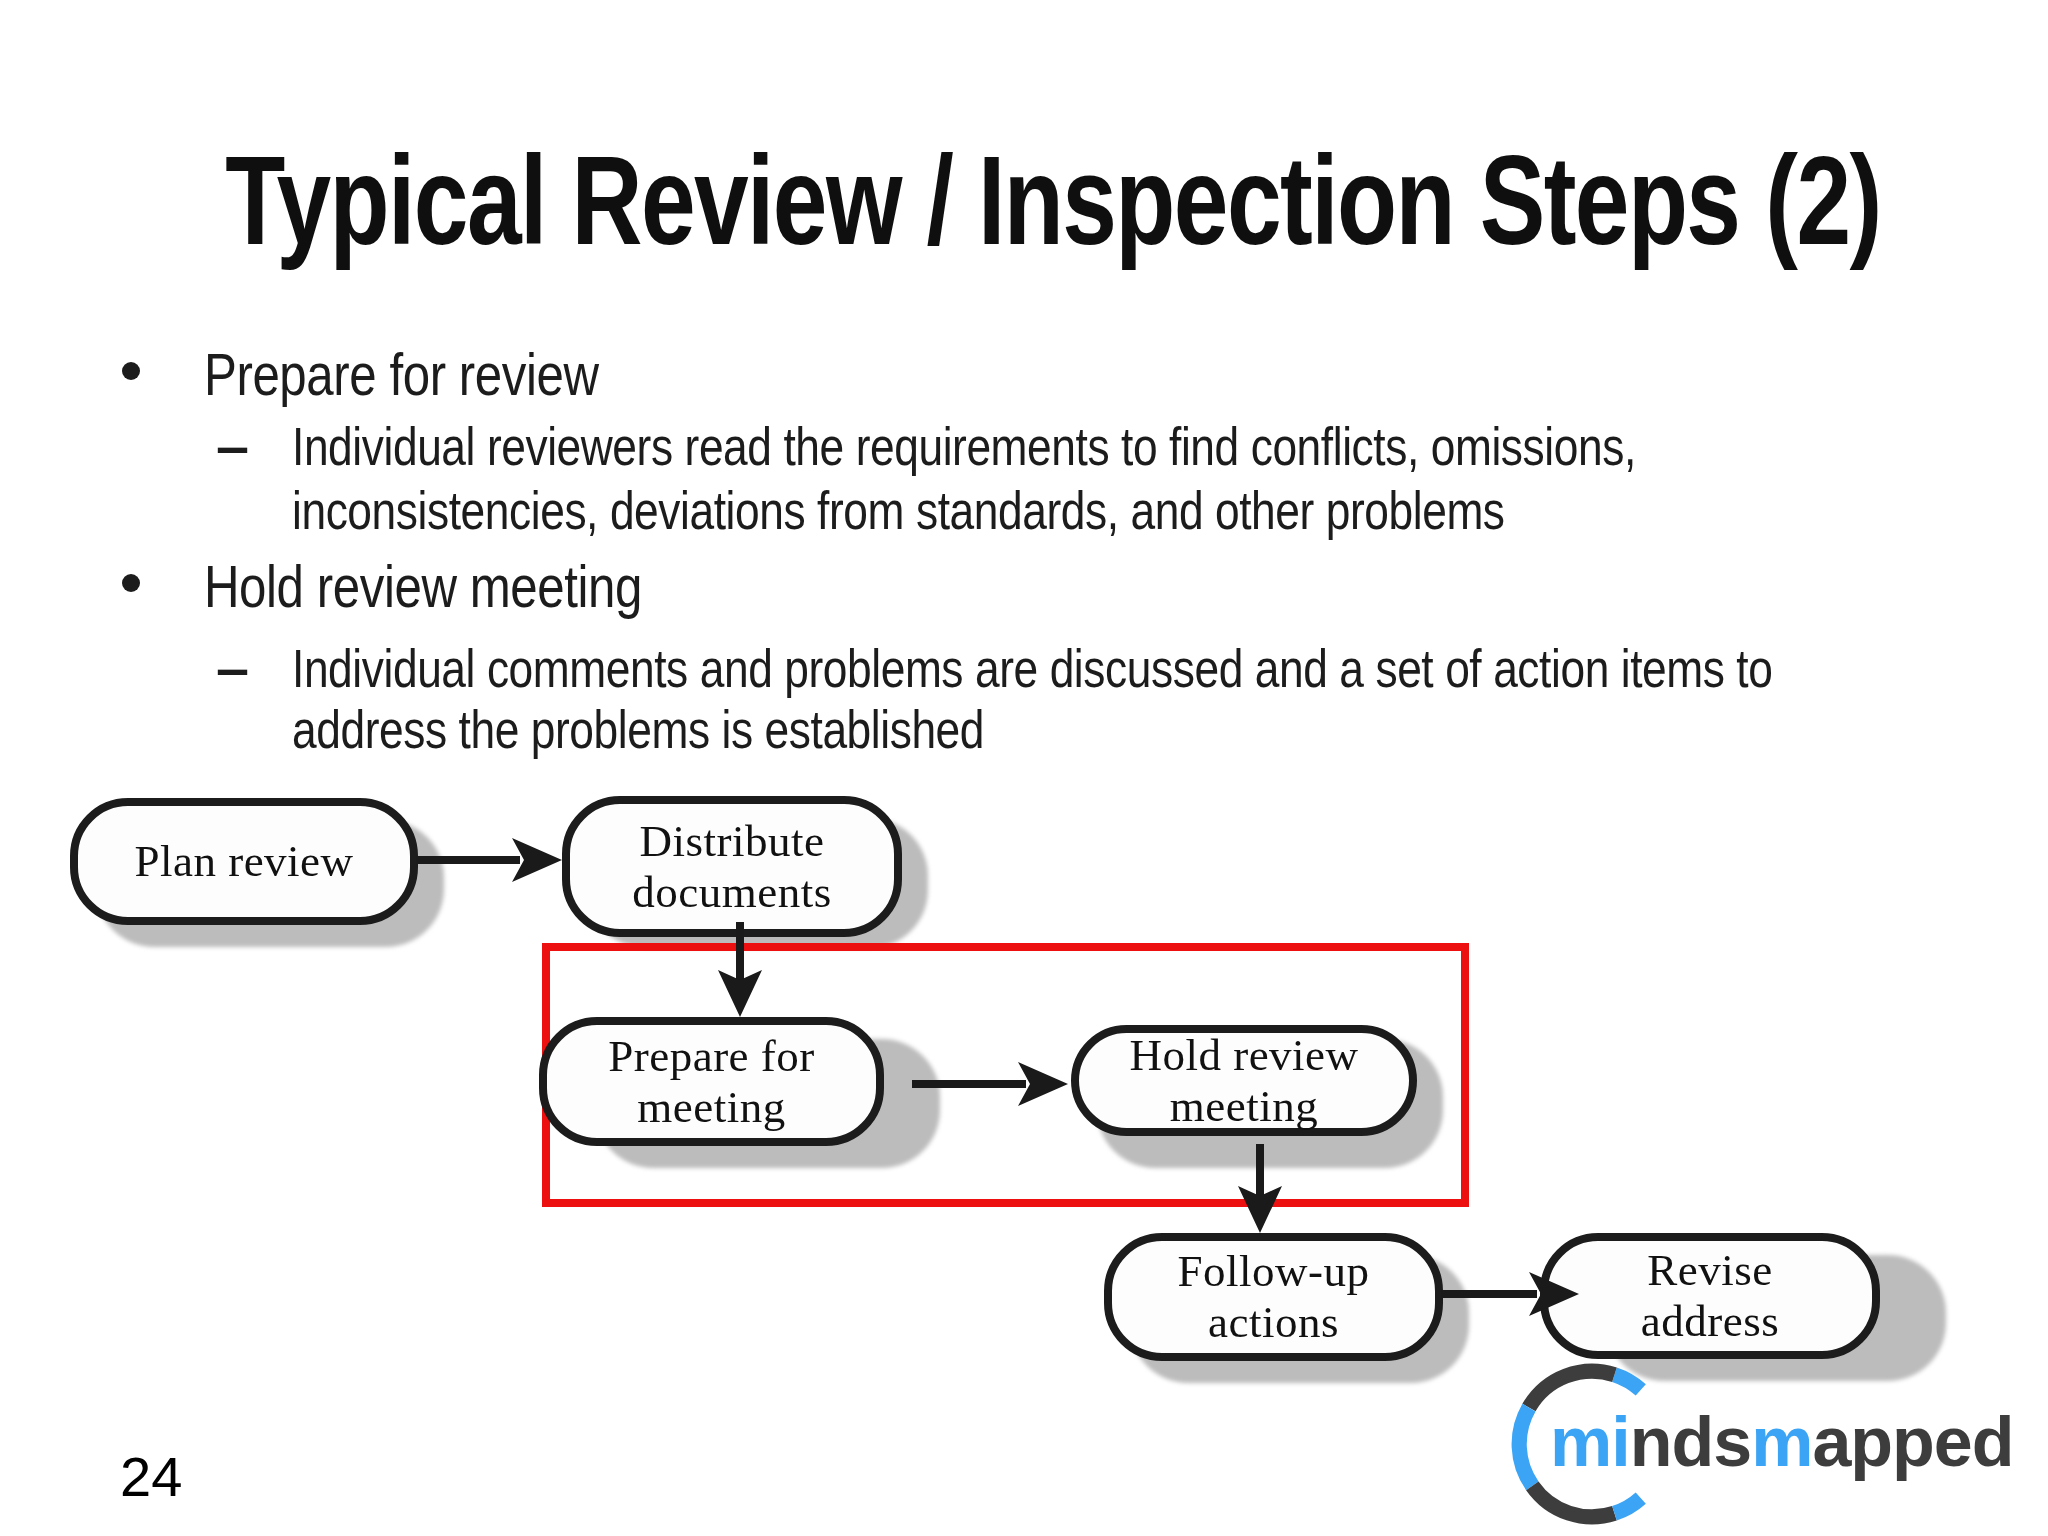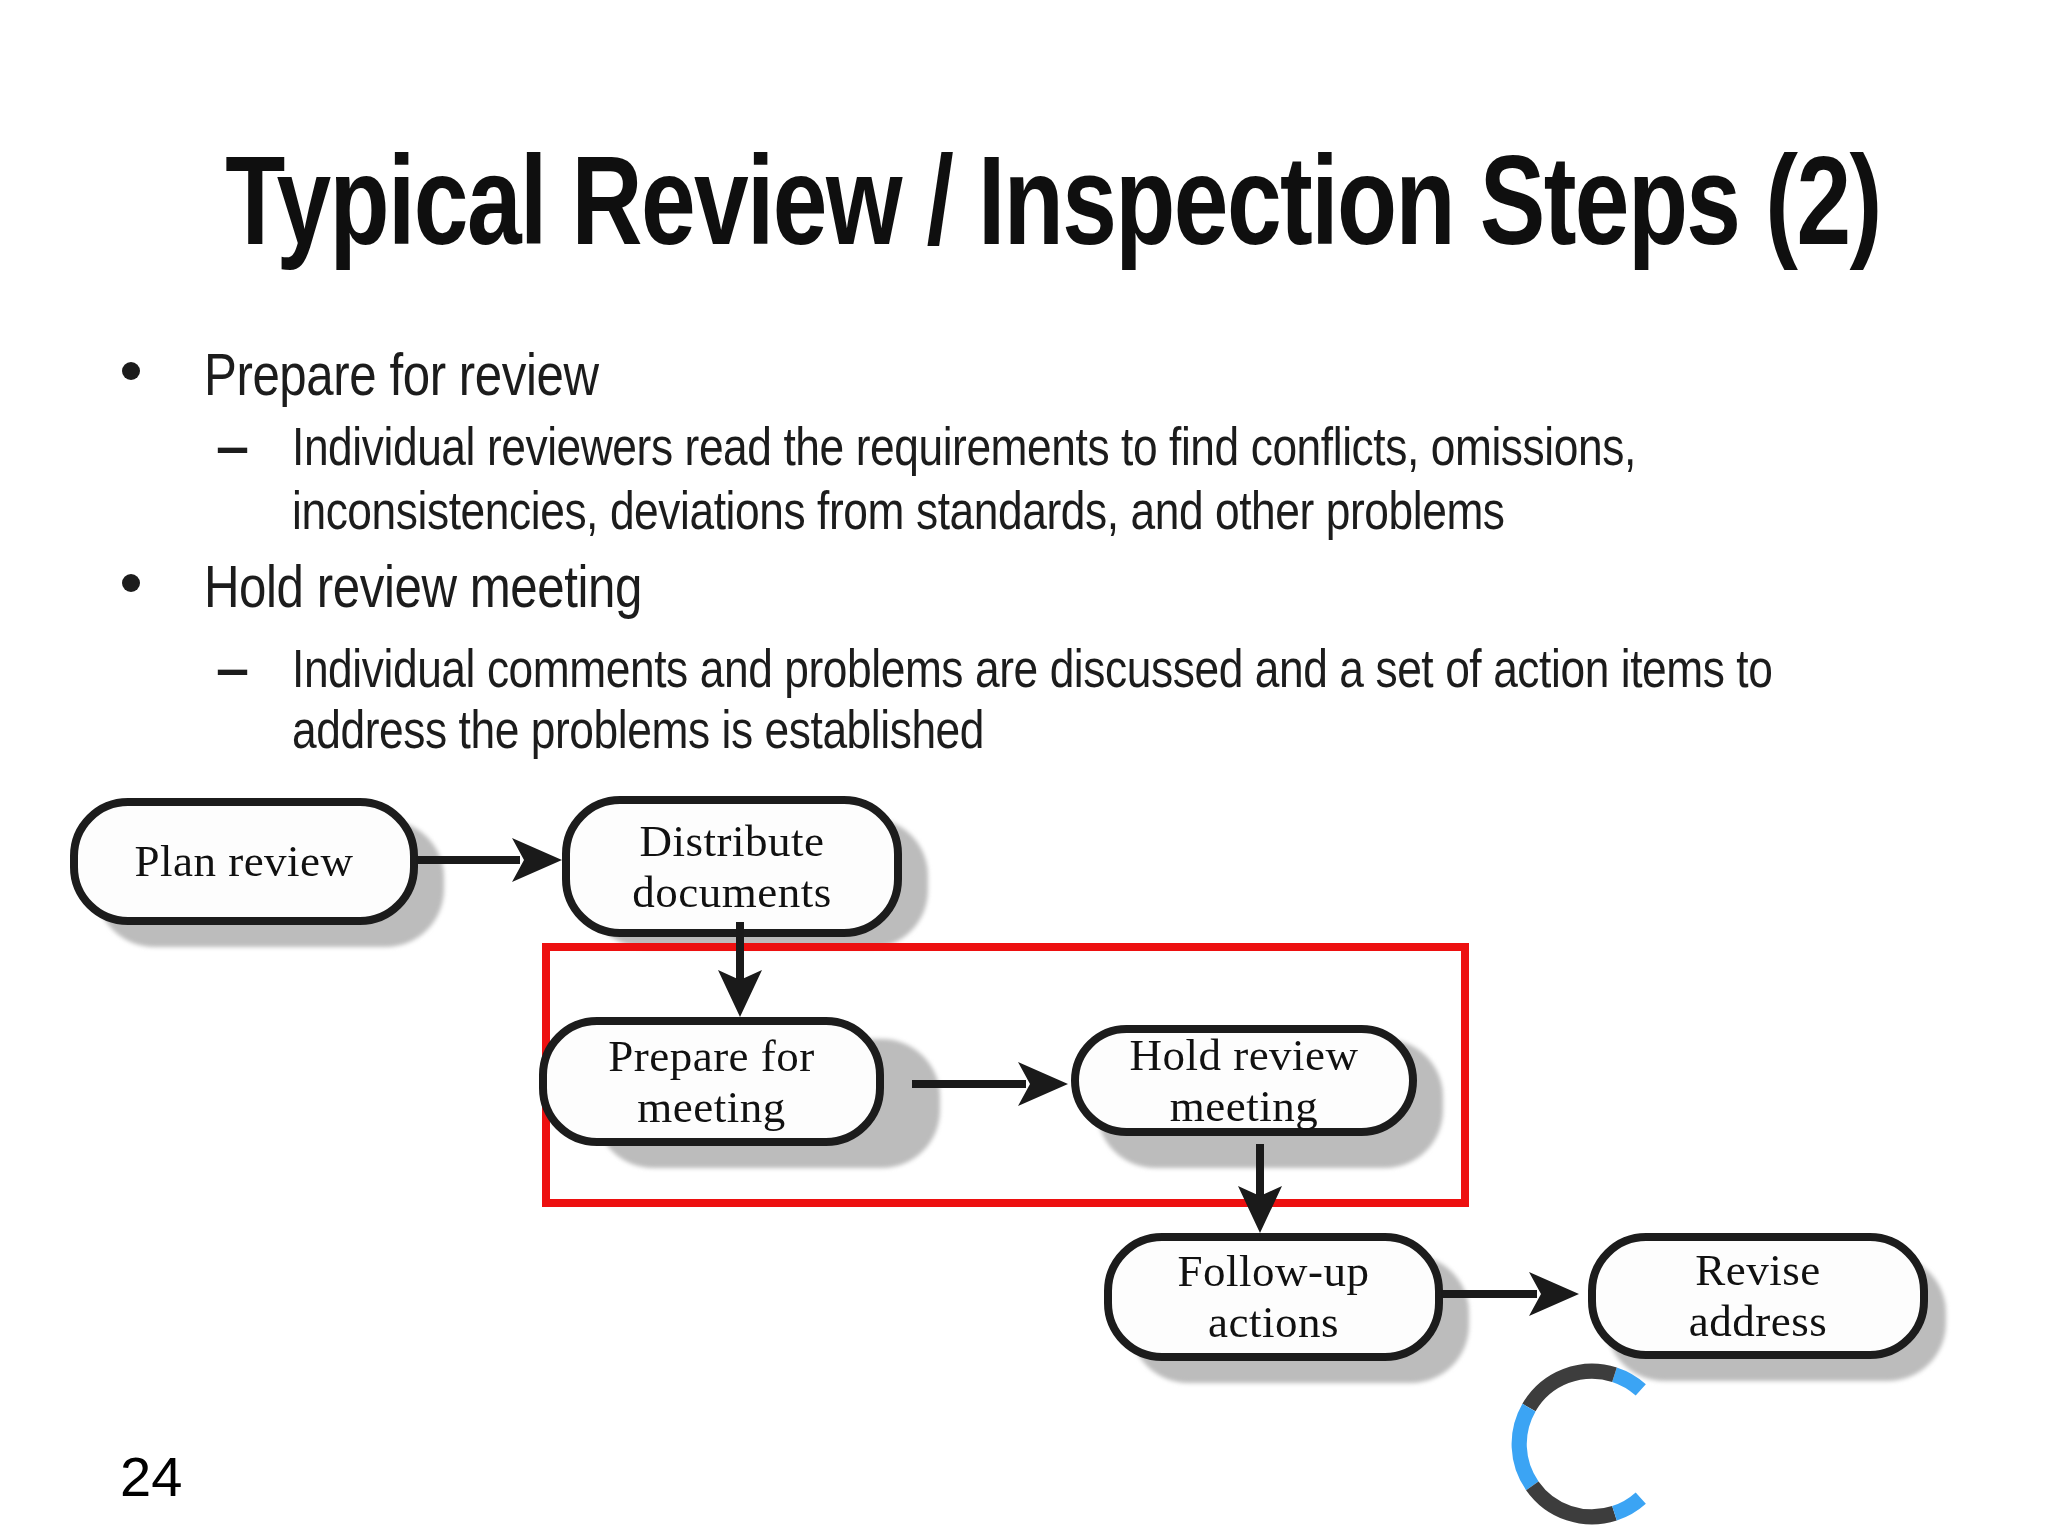--- a/index.html
+++ b/index.html
@@ -91,21 +91,21 @@
   <span>meeting</span>
 </div>
 <div class="node" style="left:1071px;top:1025px;width:346px;height:111px">
   <span>Hold review</span>
   <span>meeting</span>
 </div>
 <div class="node" style="left:1104px;top:1233px;width:339px;height:128px">
   <span>Follow-up</span>
   <span>actions</span>
 </div>
-<div class="node" style="left:1588px;top:1233px;width:340px;height:126px">
+<div class="node" style="left:1540px;top:1233px;width:340px;height:126px">
   <span>Revise</span>
   <span>address</span>
 </div>
 
 <svg class="arrow" style="left:416px;top:838px" width="150" height="44">
   <line x1="0" y1="22" x2="104" y2="22" stroke="#1a1a1a" stroke-width="8"></line>
   <polygon points="146,22 96,0 108,22 96,44" fill="#1a1a1a"></polygon>
 </svg>
 <svg class="arrow" style="left:716px;top:922px" width="48" height="98">
   <line x1="24" y1="0" x2="24" y2="58" stroke="#1a1a1a" stroke-width="8"></line>
@@ -127,13 +127,16 @@
 <div class="pagenum">24</div>
 
 <div class="logo">
   <svg class="logo-ring" width="172" height="172" viewBox="0 0 170 170">
     <path d="M133.2 31.5 A72 72 0 0 0 107.2 16.5" stroke="#3ba4f4" stroke-width="15" fill="none"></path>
     <path d="M107.2 16.5 A72 72 0 0 0 22.7 49.0" stroke="#3d3d3d" stroke-width="15" fill="none"></path>
     <path d="M22.7 49.0  A72 72 0 0 0 26.0 126.3" stroke="#3ba4f4" stroke-width="15" fill="none"></path>
     <path d="M26.0 126.3 A72 72 0 0 0 107.2 153.5" stroke="#3d3d3d" stroke-width="15" fill="none"></path>
     <path d="M107.2 153.5 A72 72 0 0 0 133.2 138.5" stroke="#3ba4f4" stroke-width="15" fill="none"></path>
   </svg>
+  <div class="logo-text">
+    <span class="seg-blue">mi</span><span class="seg-dark">nds</span><span class="seg-blue">m</span><span class="seg-dark">apped</span>
+  </div>
 </div>
 
 </body></html>

